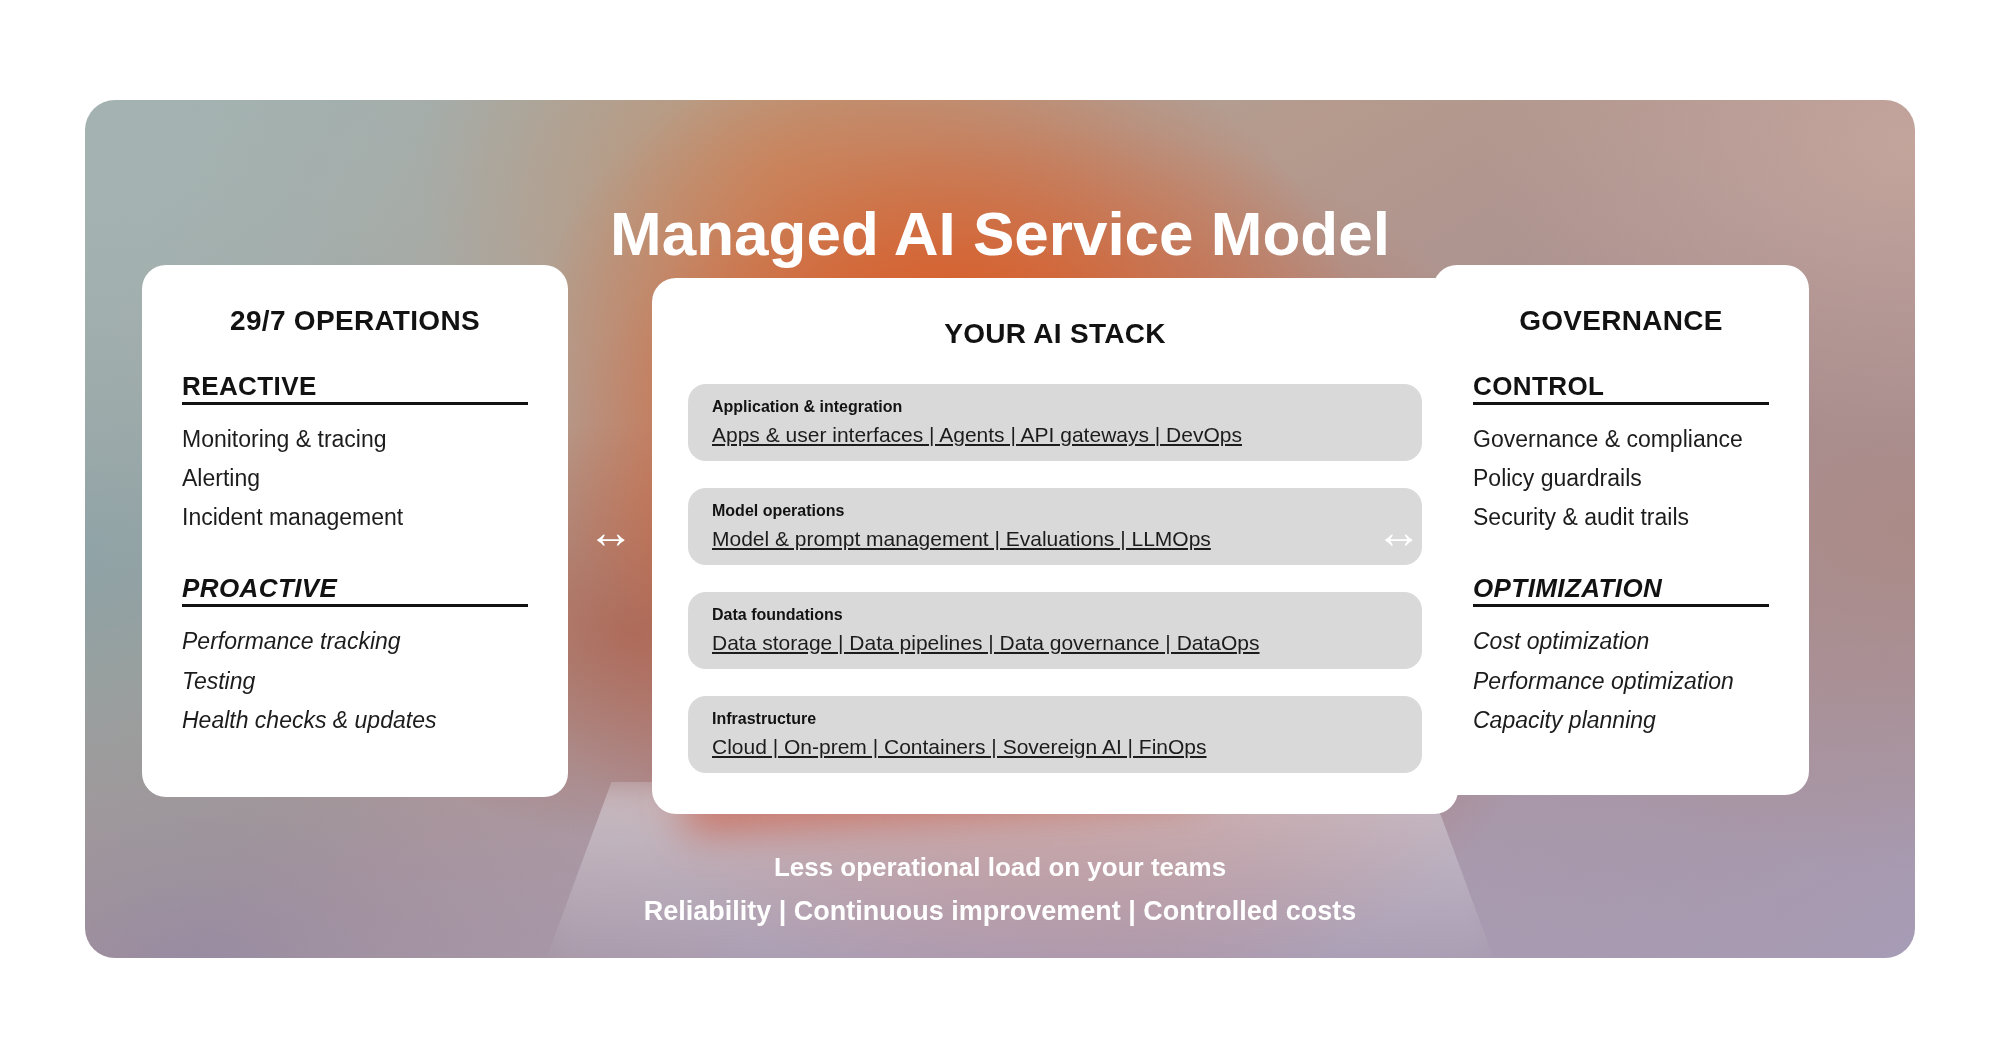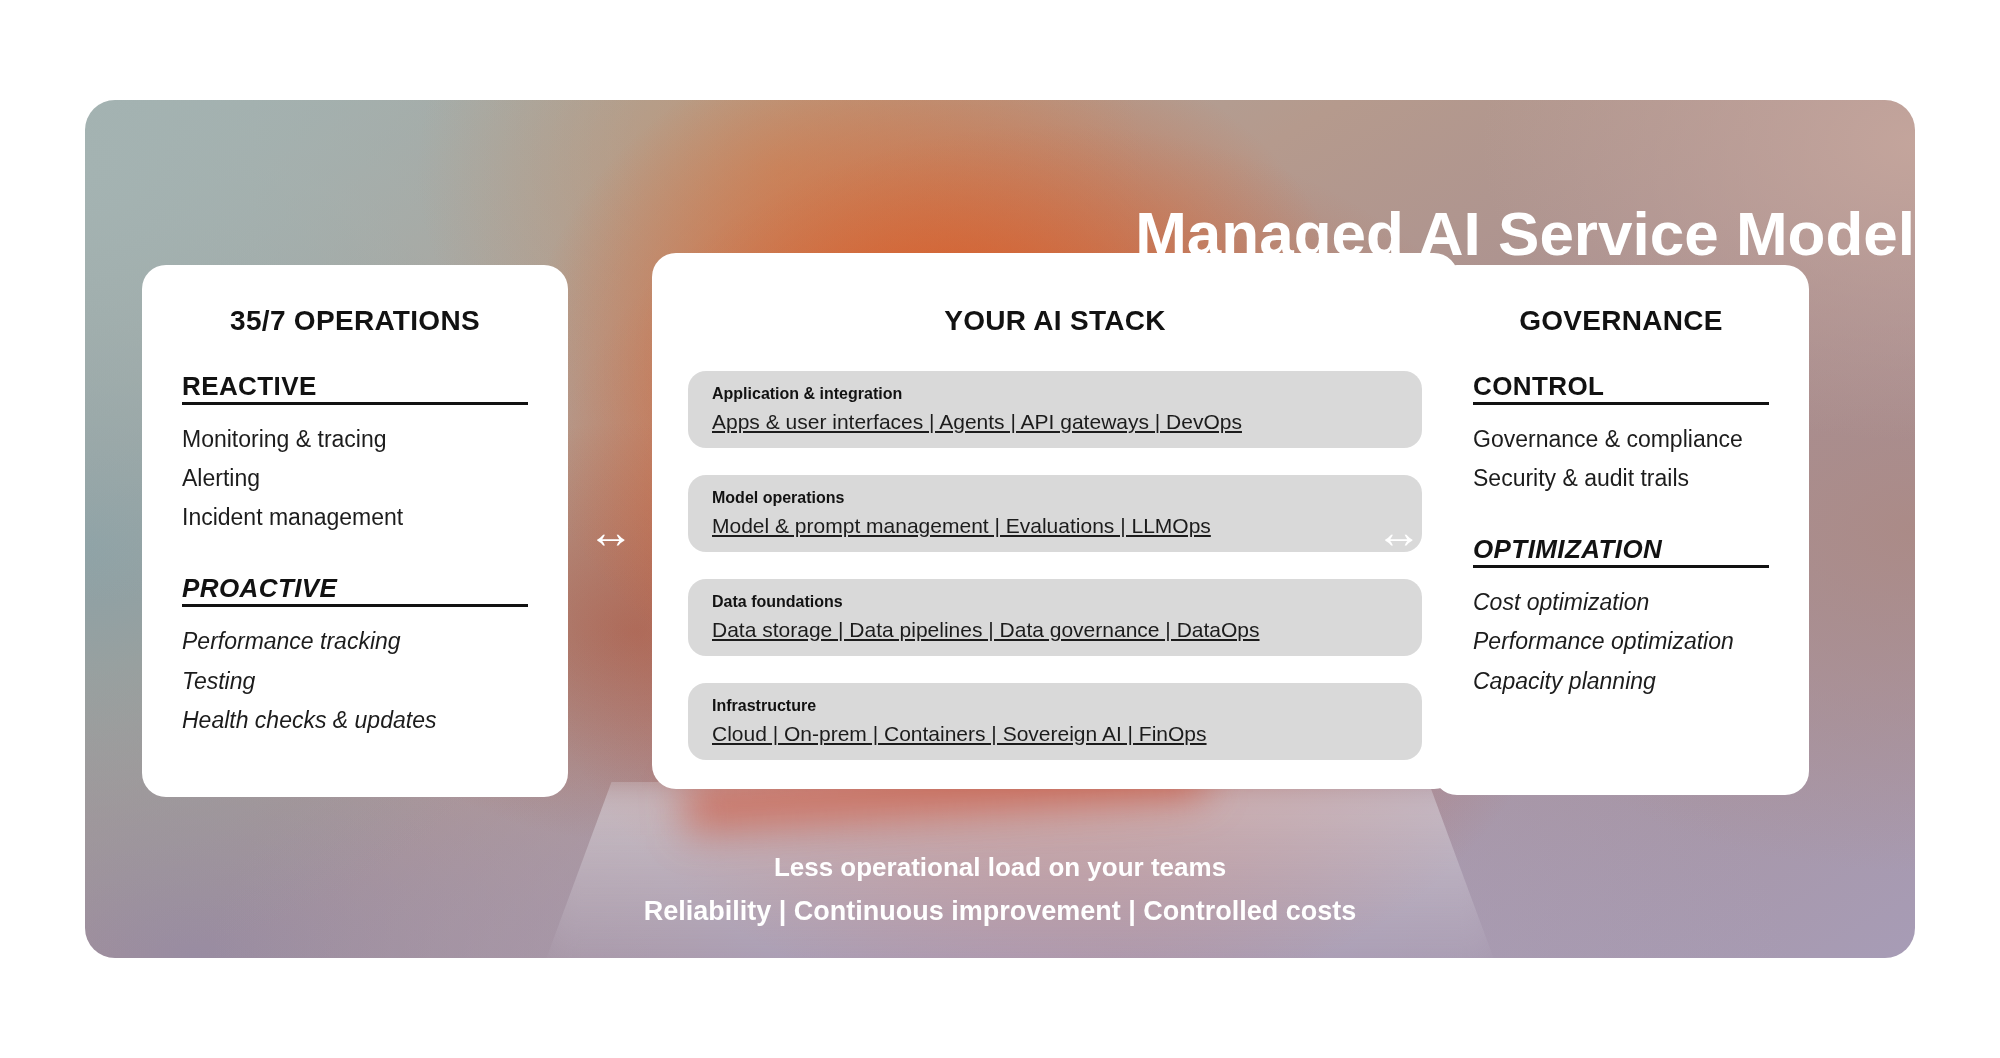--- a/index.html
+++ b/index.html
@@ -33,31 +33,31 @@
     clip-path:polygon(7% 0,93% 0,100% 100%,0 100%);
     filter:blur(16px);
   }
   .streak{
     position:absolute;left:600px;top:668px;width:520px;height:46px;
     background:rgba(206,60,28,0.55);filter:blur(20px);transform:rotate(-4deg);
   }
 
   
   .main-title{
-    position:absolute;left:0;right:0;top:98px;text-align:right;
+    position:absolute;left:0;right:0;top:98px;text-align:center;
     font-size:62px;font-weight:700;color:#ffffff;letter-spacing:0;
   }
 
   
   .card{
     position:absolute;background:#ffffff;border-radius:24px;
     box-sizing:border-box;padding:30px 40px;
   }
   .card-left  {left:57px;  top:165px;width:426px;height:532px;}
-  .card-mid   {left:567px; top:153px;width:806px;height:536px;padding:42px 36px;}
+  .card-mid   {left:567px; top:178px;width:806px;height:536px;padding:30px 36px;}
   .card-right {left:1348px;top:165px;width:376px;height:530px;}
 
   .card-title{
     text-align:center;font-size:28px;font-weight:700;letter-spacing:0.3px;
     margin:10px 0 34px 0;color:#121212;
   }
   .section{margin-top:0;}
   .section + .section{margin-top:44px;font-style:italic;}
   .section-heading{
     font-size:26px;font-weight:700;letter-spacing:0.4px;color:#121212;
@@ -94,21 +94,21 @@
 
 <div class="stage">
 
   <div class="panel">
     <div class="podium"></div>
     <div class="streak"></div>
 
     <div class="main-title">Managed AI Service Model</div>
 
     <div class="card card-left">
-      <div class="card-title">35/7 OPERATIONS</div>
+      <div class="card-title">29/7 OPERATIONS</div>
 
       <div class="section">
         <div class="section-heading">REACTIVE</div>
         <div class="section-item">Monitoring &amp; tracing</div>
         <div class="section-item">Alerting</div>
         <div class="section-item">Incident management</div>
       </div>
 
       <div class="section">
         <div class="section-heading">PROACTIVE</div>
@@ -142,20 +142,21 @@
     </div>
 
     <div class="flow-arrow arrow-right">↔</div>
 
     <div class="card card-right">
       <div class="card-title">GOVERNANCE</div>
 
       <div class="section">
         <div class="section-heading">CONTROL</div>
         <div class="section-item">Governance &amp; compliance</div>
+        <div class="section-item">Policy guardrails</div>
         <div class="section-item">Security &amp; audit trails</div>
       </div>
 
       <div class="section">
         <div class="section-heading">OPTIMIZATION</div>
         <div class="section-item">Cost optimization</div>
         <div class="section-item">Performance optimization</div>
         <div class="section-item">Capacity planning</div>
       </div>
     </div>

